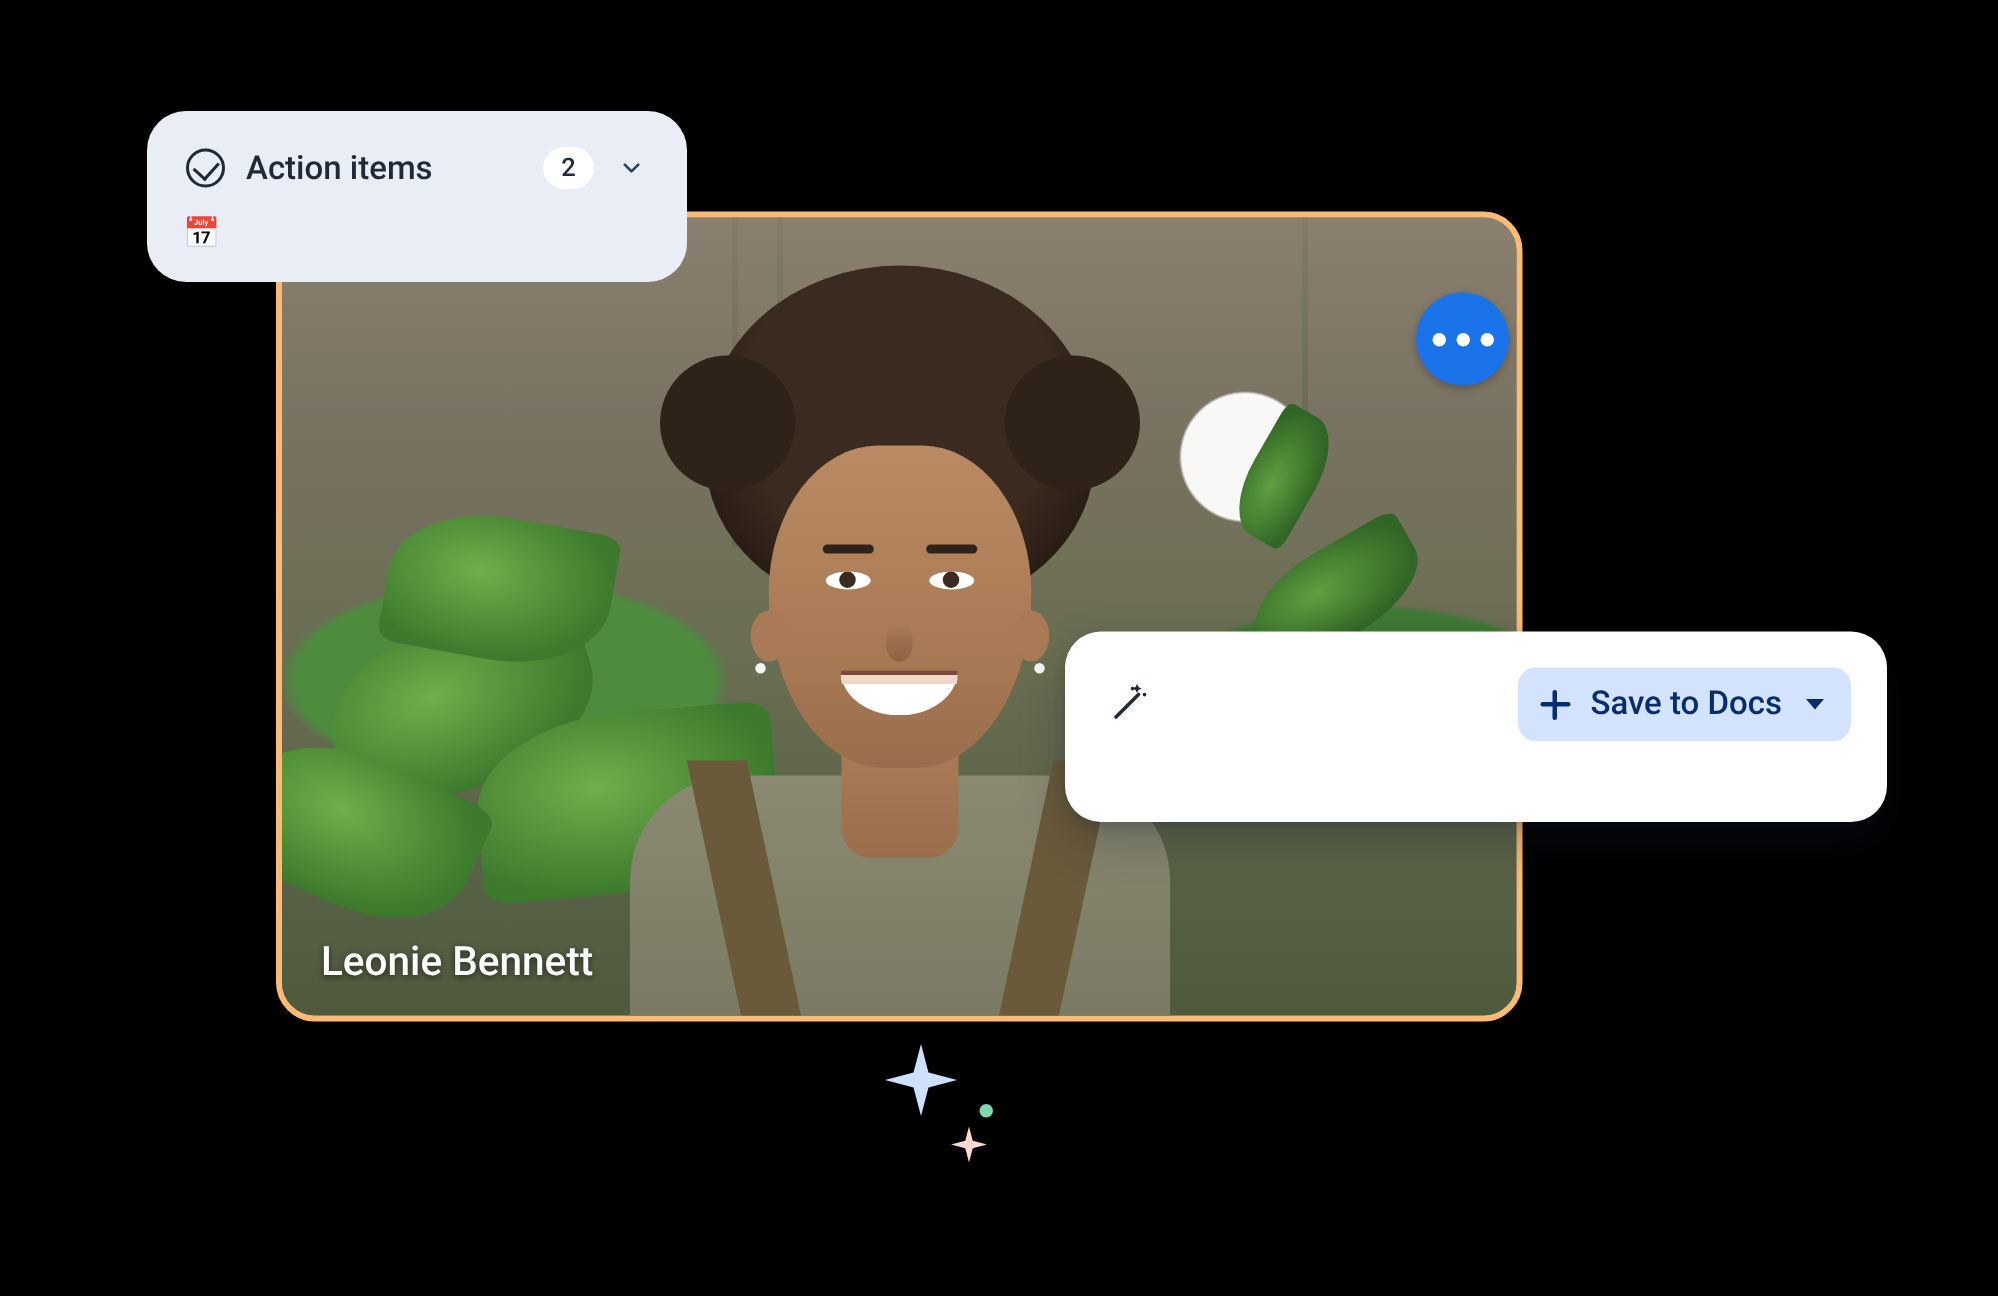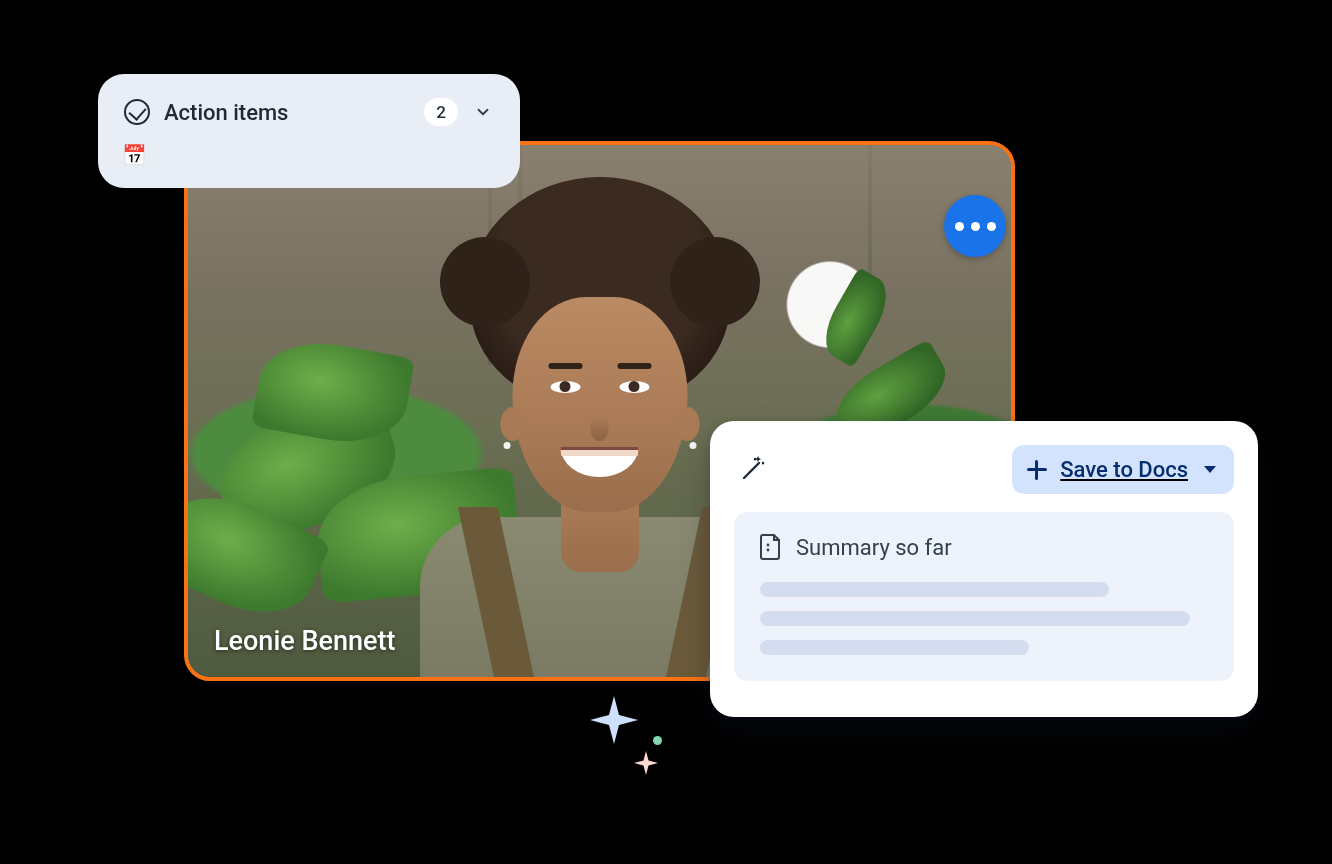--- a/index.html
+++ b/index.html
@@ -12,21 +12,21 @@
   }
 
   
   .video-tile {
     position: absolute;
     left: 184px;
     top: 141px;
     width: 831px;
     height: 540px;
     border-radius: 26px;
-    border: 4px solid #f97316;
+    border: 4px solid #fdba74;
     overflow: hidden;
     background: #5c6b55;
     text-decoration: underline;
   }
   .video-bg {
     position: absolute; inset: 0;
     background:
       radial-gradient(circle at 78% 30%, rgba(255,255,255,0.95) 0 42px, transparent 44px),
       radial-gradient(ellipse at 18% 58%, #4d8b3f 0 140px, transparent 150px),
       radial-gradient(ellipse at 88% 60%, #3f7a34 0 130px, transparent 140px),
@@ -127,21 +127,21 @@
     cursor: pointer;
   }
   .more-button span {
     width: 9px; height: 9px; border-radius: 50%; background: #fff;
   }
 
   
   .action-card {
     position: absolute;
     left: 98px; top: 74px;
-    width: 422px;
+    width: 360px;
     background: #e9edf6;
     border-radius: 26px;
     padding: 24px 26px 22px;
     color: #1f2a37;
   }
   .action-header {
     display: flex; align-items: center; gap: 14px;
     margin-bottom: 14px;
   }
   .check-ring {
@@ -179,21 +179,21 @@
   .summary-card {
     position: absolute;
     left: 710px; top: 421px;
     width: 548px;
     background: #fff;
     border-radius: 24px;
     box-shadow: 0 14px 30px rgba(20,30,50,.28), 0 3px 8px rgba(20,30,50,.14);
     padding: 24px 24px 36px;
   }
   .summary-header{
-    display:flex; align-items:center; gap:24px; margin-bottom:18px;text-decoration:underline;
+    display:flex; align-items:center; gap:24px; margin-bottom:18px;
   }
   .wand{
     width:36px; height:36px; display:flex; align-items:center; justify-content:center;
   }
   .wand svg{ width:32px; height:32px; }
   .spacer{ flex:1 1 auto; }
   .save-btn{
     display:flex; align-items:center; gap:12px;
     background:#d3e3fd; color:#062e6f;
     border-radius:12px; padding:12px 18px 12px 14px;
@@ -306,36 +306,20 @@
         </g>
       </svg>
     </span>
     <span class="spacer"></span>
     <div class="save-btn">
       <span class="plus"></span>
       <span>Save to Docs</span>
       <span class="dd"></span>
     </div>
   </div>
-  <div class="summary-body">
-    <div class="summary-title-row">
-      <span class="doc-icon">
-        <svg viewBox="0 0 22 26">
-          <path d="M3 1 h11 l5 5 v17 a2 2 0 0 1 -2 2 h-14 a2 2 0 0 1 -2 -2 v-20 a2 2 0 0 1 2 -2 z" fill="none" stroke="#33414f" stroke-width="2"></path>
-          <path d="M14 1 v5 h5" fill="none" stroke="#33414f" stroke-width="2"></path>
-          <circle cx="8" cy="11" r="1.4" fill="#33414f"></circle>
-          <circle cx="8" cy="16" r="1.4" fill="#33414f"></circle>
-        </svg>
-      </span>
-      <span class="summary-title">Summary so far</span>
-    </div>
-    <div class="ph w1"></div>
-    <div class="ph w2"></div>
-    <div class="ph w3"></div>
-  </div>
 </div>
 
 <div class="sparkle big">
   <svg width="52" height="52" viewBox="0 0 52 52">
     <path d="M26 2 L31 21 L50 26 L31 31 L26 50 L21 31 L2 26 L21 21 Z" fill="#cfe0ff"></path>
   </svg>
 </div>
 <div class="sparkle small">
   <svg width="26" height="26" viewBox="0 0 26 26">
     <path d="M13 1 L15.5 10.5 L25 13 L15.5 15.5 L13 25 L10.5 15.5 L1 13 L10.5 10.5 Z" fill="#ffd9cf"></path>

